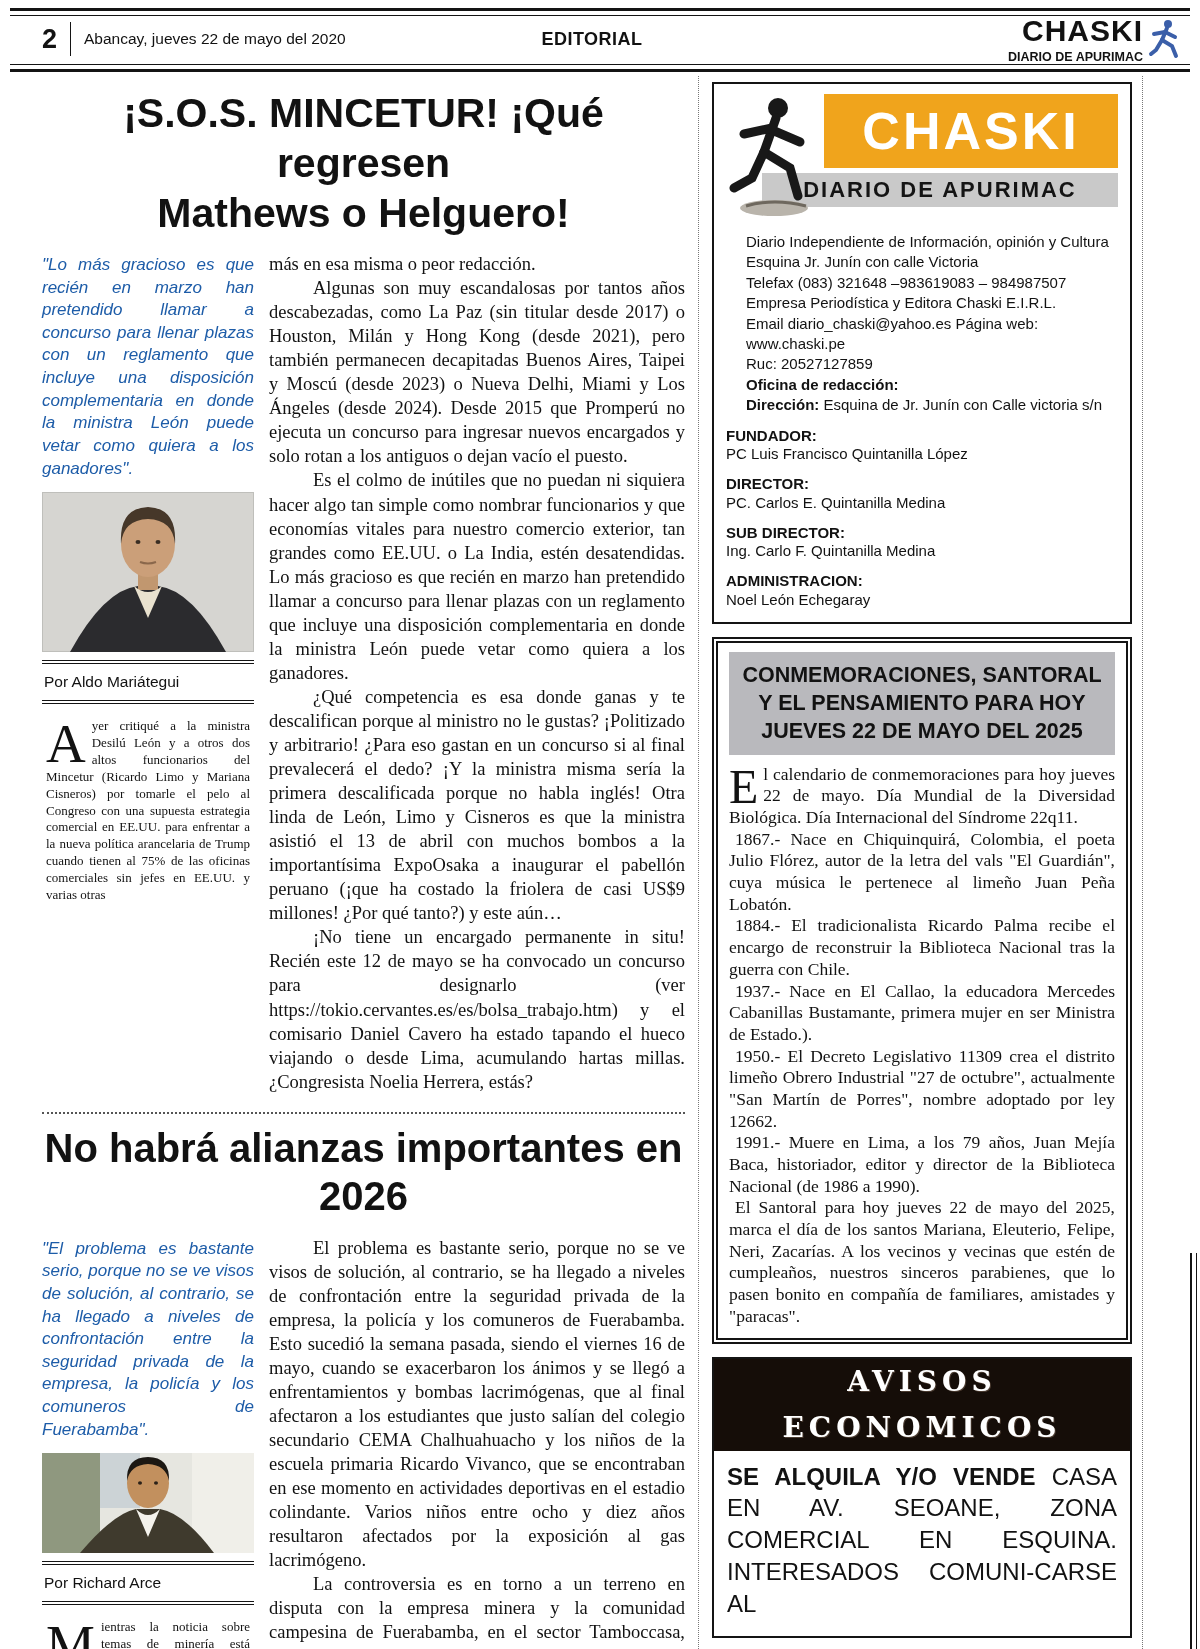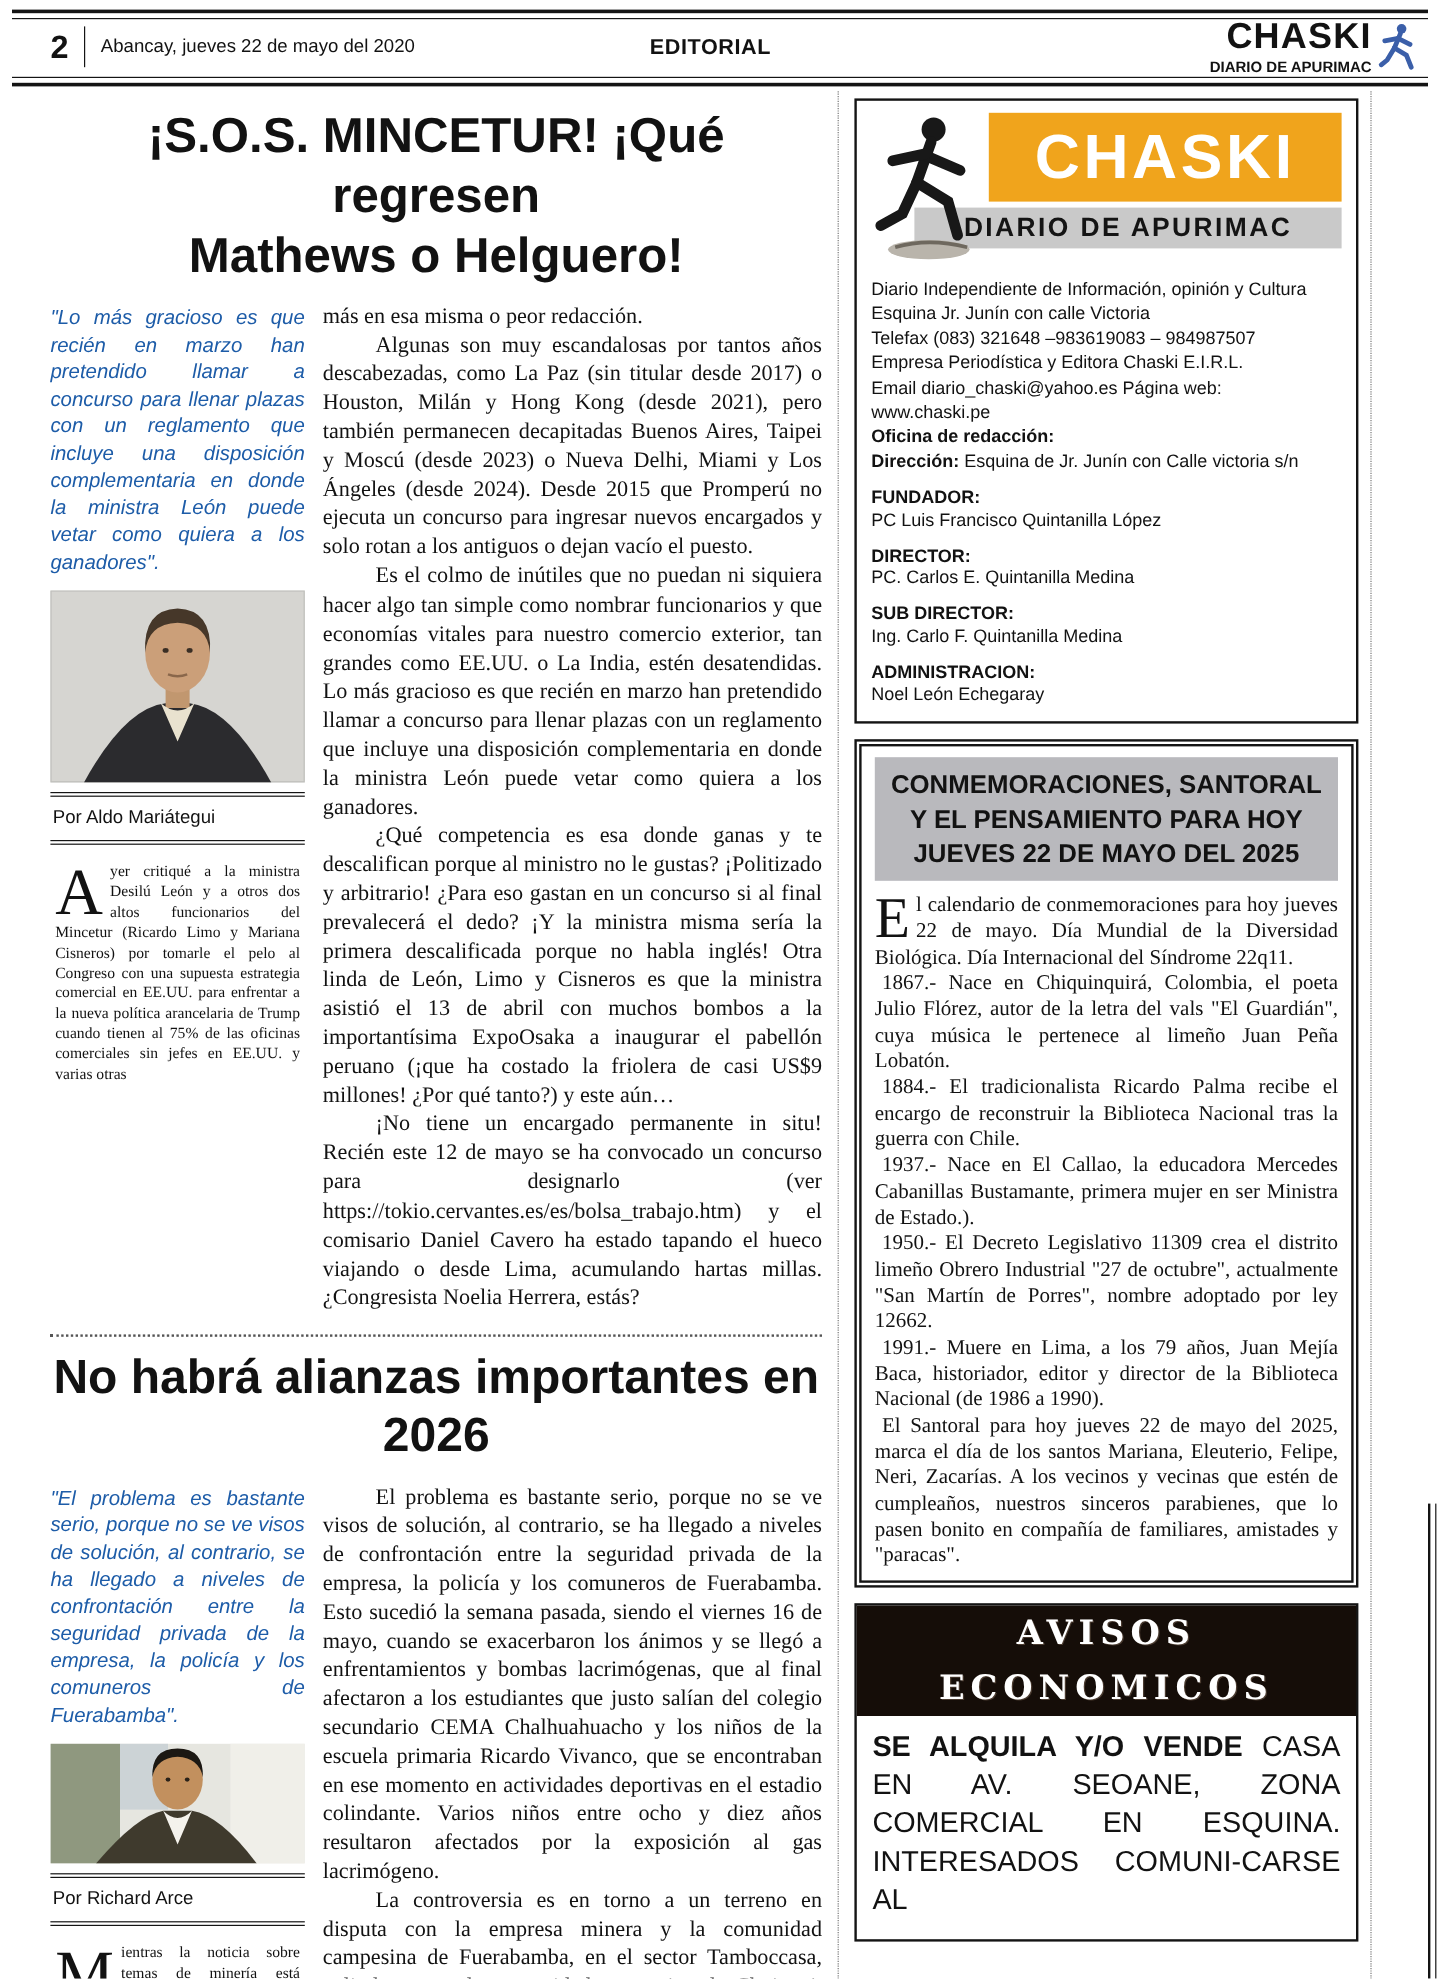--- a/index.html
+++ b/index.html
@@ -38,21 +38,21 @@
   .dropcap::first-letter{float:left;font-size:55px;line-height:.8;padding:4px 6px 0 0;}
   .sep{border-top:2px dotted #555;margin:18px 0 4px;}
   
   .box1{border:2px solid #141414;padding:10px 12px 12px;}
   .logo-wrap{position:relative;height:128px;margin-bottom:10px;}
   .runner-big{position:absolute;left:0;top:0;width:100px;height:128px;}
   .logo-orange{margin-left:98px;height:74px;background:#f0a41c;color:#fff;text-align:center;
                font:800 52px/74px "Liberation Sans",sans-serif;letter-spacing:3px;}
   .logo-gray{margin-left:36px;height:34px;background:#c9c9c9;color:#141414;text-align:center;
              font:800 22px/34px "Liberation Sans",sans-serif;letter-spacing:2px;margin-top:5px;}
-  .info{font:15px/1.36 "Liberation Sans",sans-serif;}
+  .info{font:15px/1.36 "Liberation Sans",sans-serif;margin-left:20px;}
   .info .bold{font-weight:700;}
   .staff-role{font:700 15px/1.25 "Liberation Sans",sans-serif;margin-top:11px;}
   .staff-name{font:15px/1.25 "Liberation Sans",sans-serif;}
   
   .box2{border:6px double #141414;margin-top:13px;padding:9px 11px 10px;}
   .conme-h{background:#b9b9bd;text-align:center;font:700 21.5px/1.32 "Liberation Sans",sans-serif;
            padding:9px 4px;margin-bottom:9px;}
   .conme-b{font-size:17.5px;line-height:1.24;text-align:justify;}
   .conme-b p{margin:0;text-indent:6px;}
   .conme-b p.lead{text-indent:0;}
@@ -186,20 +186,21 @@
           </svg>
           <div class="logo-orange">CHASKI</div>
           <div class="logo-gray">DIARIO DE APURIMAC</div>
         </div>
         <div class="info">
           <div>Diario Independiente de Información, opinión y Cultura</div>
           <div>Esquina  Jr. Junín con calle Victoria</div>
           <div>Telefax (083) 321648 –983619083 – 984987507</div>
           <div>Empresa Periodística y Editora Chaski E.I.R.L.</div>
           <div>Email diario_chaski@yahoo.es  Página web: www.chaski.pe</div>
+          <div>Ruc: 20527127859</div>
           <div class="bold">Oficina de redacción:</div>
           <div><span class="bold">Dirección:</span><span> Esquina de Jr. Junín con Calle victoria  s/n</span></div>
         </div>
         <div>
           <div class="staff-role">FUNDADOR:</div>
           <div class="staff-name">PC Luis Francisco Quintanilla López</div>
           <div class="staff-role">DIRECTOR:</div>
           <div class="staff-name">PC. Carlos E. Quintanilla Medina</div>
           <div class="staff-role">SUB DIRECTOR:</div>
           <div class="staff-name">Ing. Carlo F. Quintanilla Medina</div>

